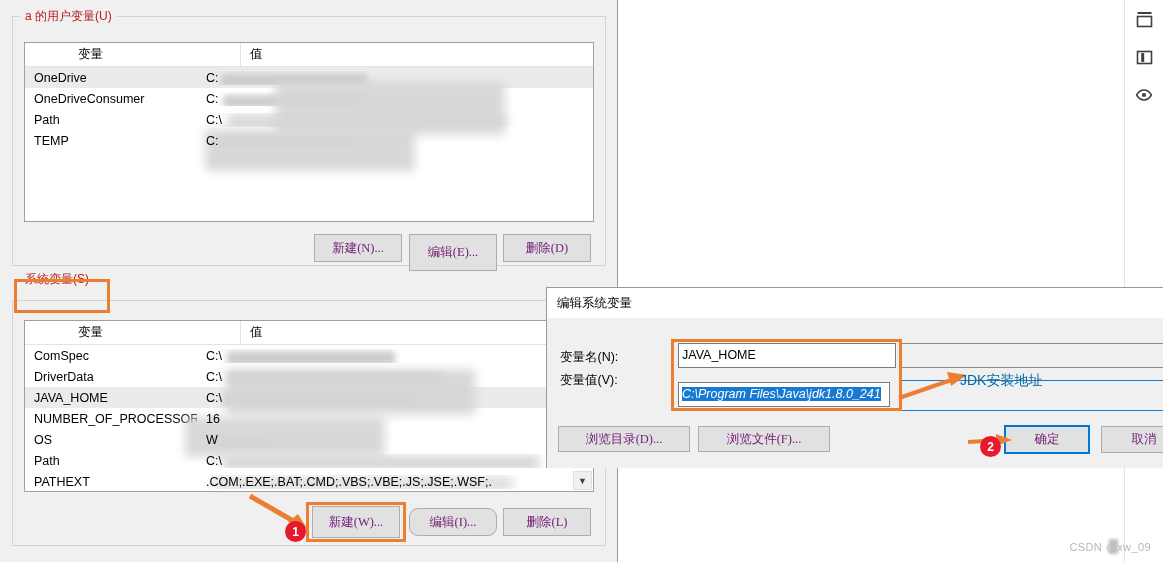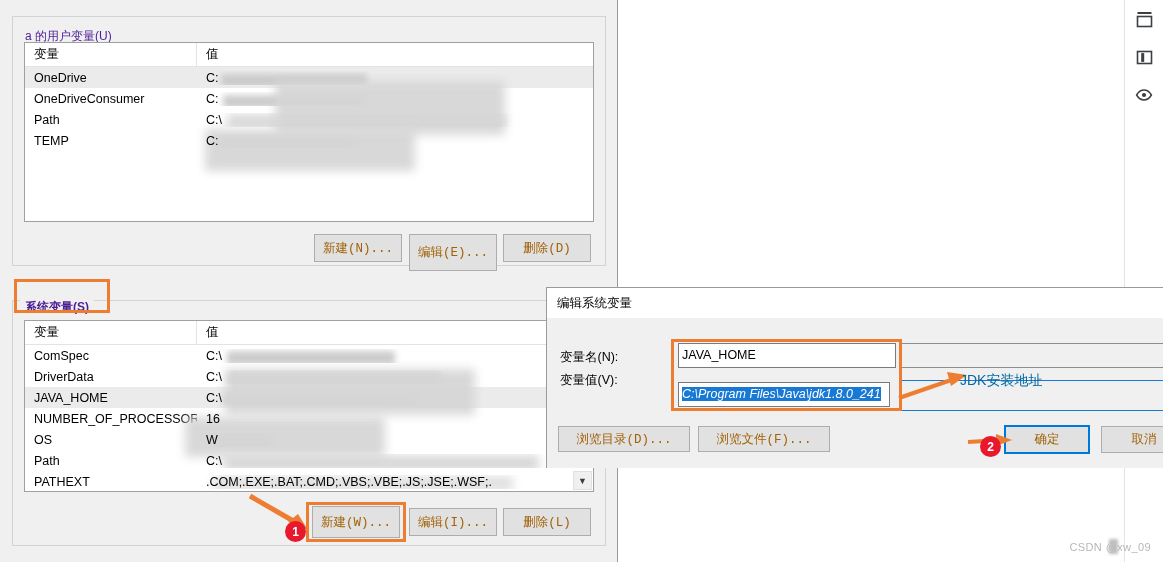--- a/index.html
+++ b/index.html
@@ -71,32 +71,31 @@
     border: 1px solid #d3d3d3;
     box-sizing: border-box;
     background: transparent;
   }
   .group-legend {
     position: absolute;
     background: #f0f0f0;
     padding: 0 5px;
     font-size: 12px;
     line-height: 14px;
-    color: #4c1d95;
-    white-space: nowrap;
-    margin-top: 20px;
+    color: #b91c1c;
+    white-space: nowrap;
   }
 
   
   #user-group { left: 12px; top: 16px; width: 594px; height: 250px; }
   #user-legend { left: 20px; top: 9px; }
 
   
   #sys-group { left: 12px; top: 300px; width: 594px; height: 246px; }
-  #sys-legend { left: 20px; top: 280px; font-weight: bold; }
+  #sys-legend { left: 20px; top: 272px; }
 
   
   .hl-box {
     position: absolute;
     border: 3px solid #ed7d31;
     box-sizing: border-box;
     pointer-events: none;
   }
   #hl-sys-legend { left: 14px; top: 279px; width: 96px; height: 34px; }
   #hl-new-btn    { left: 306px; top: 502px; width: 100px; height: 40px; }
@@ -113,20 +112,21 @@
   #user-list { left: 24px; top: 42px; width: 570px; height: 180px; }
   #sys-list  { left: 24px; top: 320px; width: 570px; height: 172px; }
 
   .lv-header {
     display: flex;
     height: 23px;
     background: #ffffff;
     border-bottom: 1px solid #e3e3e3;
     align-items: center;
     font-size: 12.5px;
+    padding-left: 44px;
   }
   .lv-header .col {
     padding-left: 9px;
     height: 23px;
     line-height: 23px;
     box-sizing: border-box;
     color: #000;
   }
   .lv-header .col-name { width: 172px; border-right: 1px solid #e3e3e3; }
   .lv-header .col-val  { flex: 1; }
@@ -183,39 +183,39 @@
     font-size: 9px;
   }
 
   
   .btn {
     position: absolute;
     background: #e1e1e1;
     border: 1px solid #adadad;
     box-sizing: border-box;
     font-size: 12.5px;
-    color: #a16207;
+    color: #701a75;
     display: flex;
     align-items: center;
     justify-content: center;
     white-space: nowrap;
     cursor: default;
-    font-family: Liberation Mono, monospace;
+    font-family: Liberation Serif, serif;
   }
   .btn.default-focus {
     border: 2px solid #0078d7;
     background: #e1e1e1;
   }
 
   #btn-user-new  { left: 314px; top: 234px; width: 88px; height: 28px; }
   #btn-user-edit { left: 409px; top: 234px; width: 88px; height: 37px; }
   #btn-user-del  { left: 503px; top: 234px; width: 88px; height: 28px; }
 
   #btn-sys-new   { left: 312px; top: 506px; width: 88px; height: 32px; }
-  #btn-sys-edit  { left: 409px; top: 508px; width: 88px; height: 28px; }
+  #btn-sys-edit  { left: 409px; top: 508px; width: 88px; height: 28px; border-radius: 9px; }
   #btn-sys-del   { left: 503px; top: 508px; width: 88px; height: 28px; }
 
   
   .dialog {
     position: absolute;
     left: 546px;
     top: 287px;
     width: 640px;
     height: 181px;
     background: #f0f0f0;

